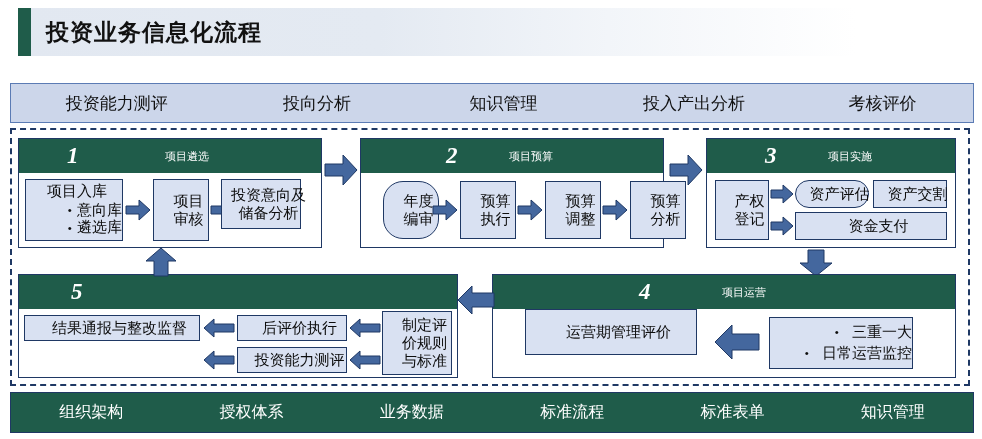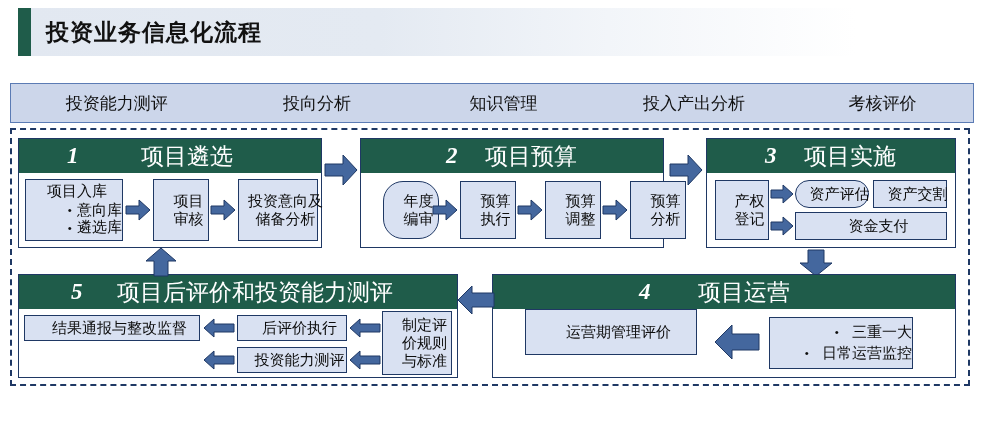--- a/index.html
+++ b/index.html
@@ -63,21 +63,21 @@
   .stage-head{
     background:#1f5c4a;height:34px;display:flex;align-items:center;
     justify-content:center;position:relative;
   }
   .stage-num{
     font-family:"Liberation Serif","DejaVu Serif",serif;
     font-style:italic;font-size:23px;color:#ffffff;font-weight:bold;
     position:absolute;
   }
   .stage-title{
-    font-size:23px;color:#ffffff;white-space:nowrap;
+    font-size:11px;color:#ffffff;white-space:nowrap;
   }
   .stage-body{
     position:absolute;left:0;right:0;top:34px;bottom:0;
   }
 
   
   .box{
     position:absolute;background:#d9e1f2;border:1.4px solid #1f3864;
     box-sizing:border-box;display:flex;flex-direction:column;
     align-items:center;justify-content:center;
@@ -148,21 +148,21 @@
         <div>项目</div>
         <div>审核</div>
       </div>
 
       <div class="arw" style="left:192px;top:27px;">
         <svg width="24" height="20" viewBox="0 0 24 20">
             <polygon points="0,6 13,6 13,0 24,10 13,20 13,14 0,14" fill="#44679e" stroke="#1f3864" stroke-width="1"></polygon>
           </svg>
       </div>
 
-      <div class="box" style="left:219px;top:6px;width:80px;height:62px;">
+      <div class="box" style="left:202px;top:6px;width:80px;height:50px;">
         <div>投资意向及</div>
         <div>储备分析</div>
       </div>
     </div>
   </div>
 
   <div class="arw" style="left:325px;top:155px;">
     <svg width="32" height="30" viewBox="0 0 32 30">
         <polygon points="0,9 18,9 18,0 32,15 18,30 18,21 0,21" fill="#44679e" stroke="#1f3864" stroke-width="1"></polygon>
       </svg>
@@ -281,21 +281,20 @@
 
   <div class="arw" style="left:458px;top:286px;">
     <svg width="36" height="28" viewBox="0 0 36 28">
         <polygon points="0,14 14,0 14,7 36,7 36,21 14,21 14,28" fill="#44679e" stroke="#1f3864" stroke-width="1"></polygon>
       </svg>
   </div>
 
   <div class="stage" id="stage5">
     <div class="stage-head">
       <div class="stage-num" style="left:52px;">5</div>
-      <div class="stage-title" style="margin-left:34px;">项目后评价和投资能力测评</div>
     </div>
     <div class="stage-body">
       <div class="box" style="left:5px;top:6px;width:176px;height:26px;">
         <div>结果通报与整改监督</div>
       </div>
       <div class="arw" style="left:185px;top:10px;">
         <svg width="30" height="18" viewBox="0 0 30 18">
             <polygon points="0,9 10,0 10,5 30,5 30,13 10,13 10,18" fill="#44679e" stroke="#1f3864" stroke-width="1"></polygon>
           </svg>
       </div>
@@ -329,14 +328,22 @@
       </div>
     </div>
   </div>
 
   <div class="arw" style="left:146px;top:248px;">
     <svg width="30" height="28" viewBox="0 0 30 28">
         <polygon points="15,0 30,13 22,13 22,28 8,28 8,13 0,13" fill="#44679e" stroke="#1f3864" stroke-width="1"></polygon>
       </svg>
   </div>
 
+  <div class="botband">
+    <div class="cell">组织架构</div>
+    <div class="cell">授权体系</div>
+    <div class="cell">业务数据</div>
+    <div class="cell">标准流程</div>
+    <div class="cell">标准表单</div>
+    <div class="cell">知识管理</div>
+  </div>
 
 </div>
 
 </body></html>

